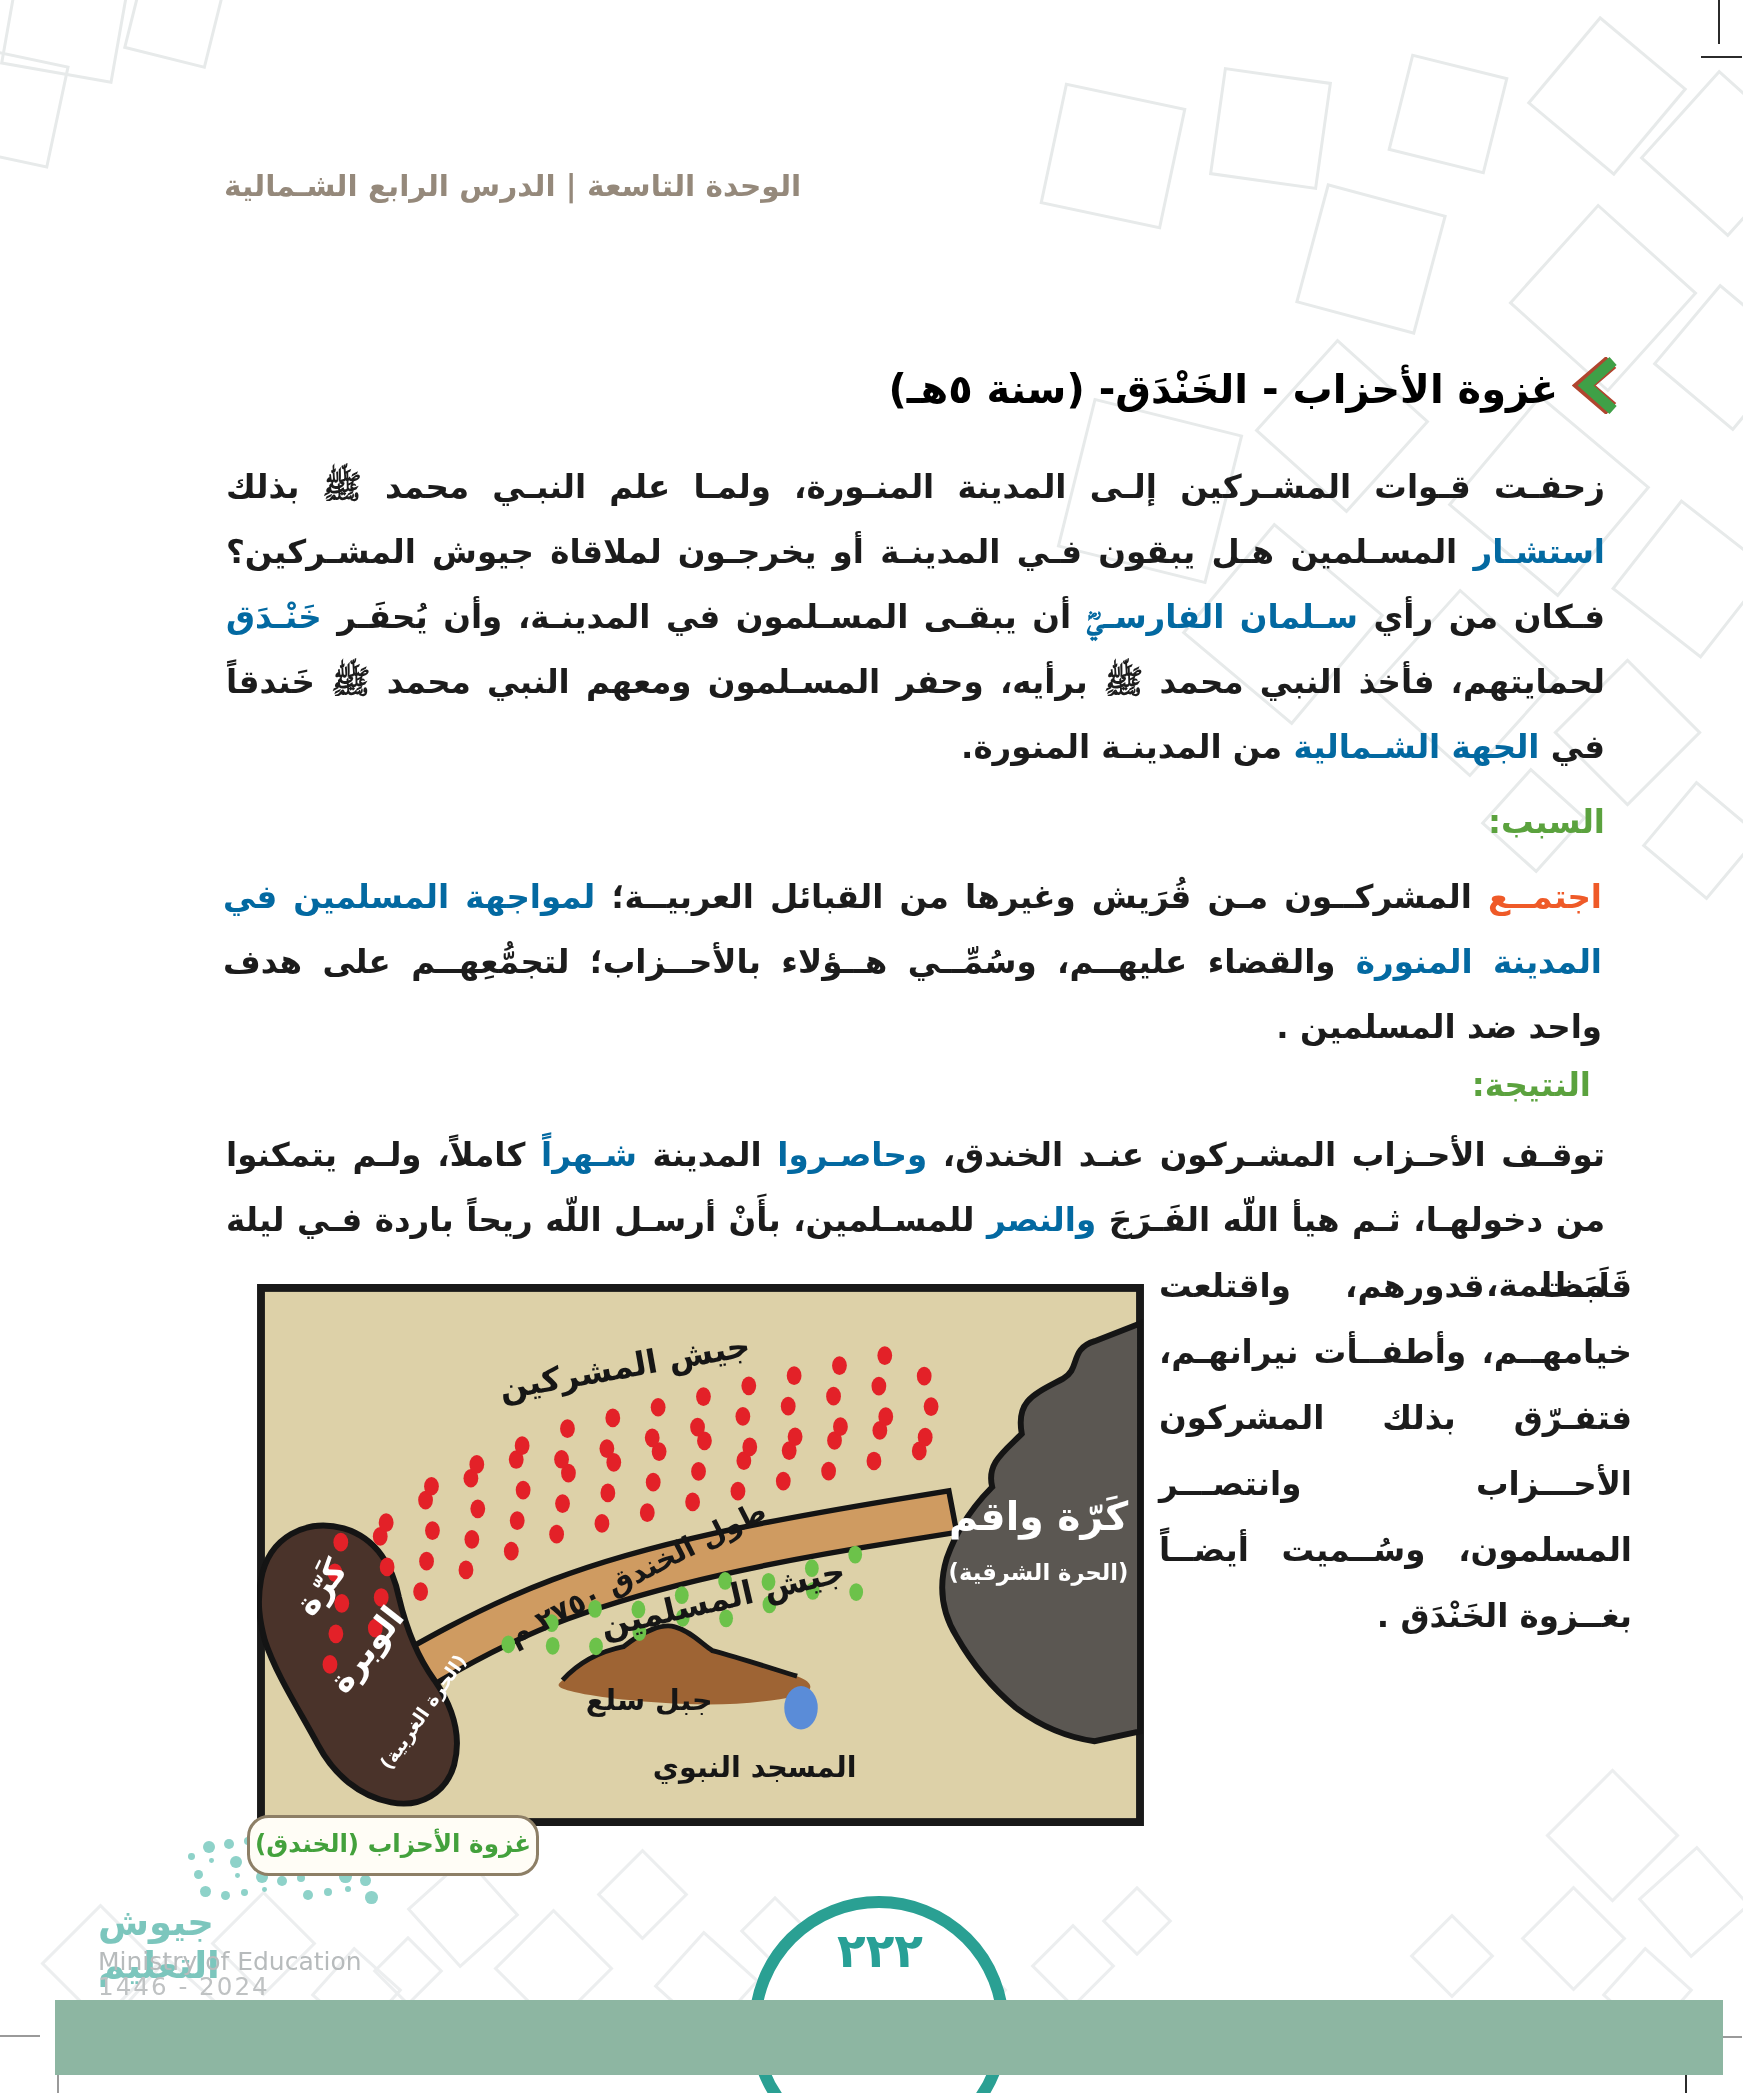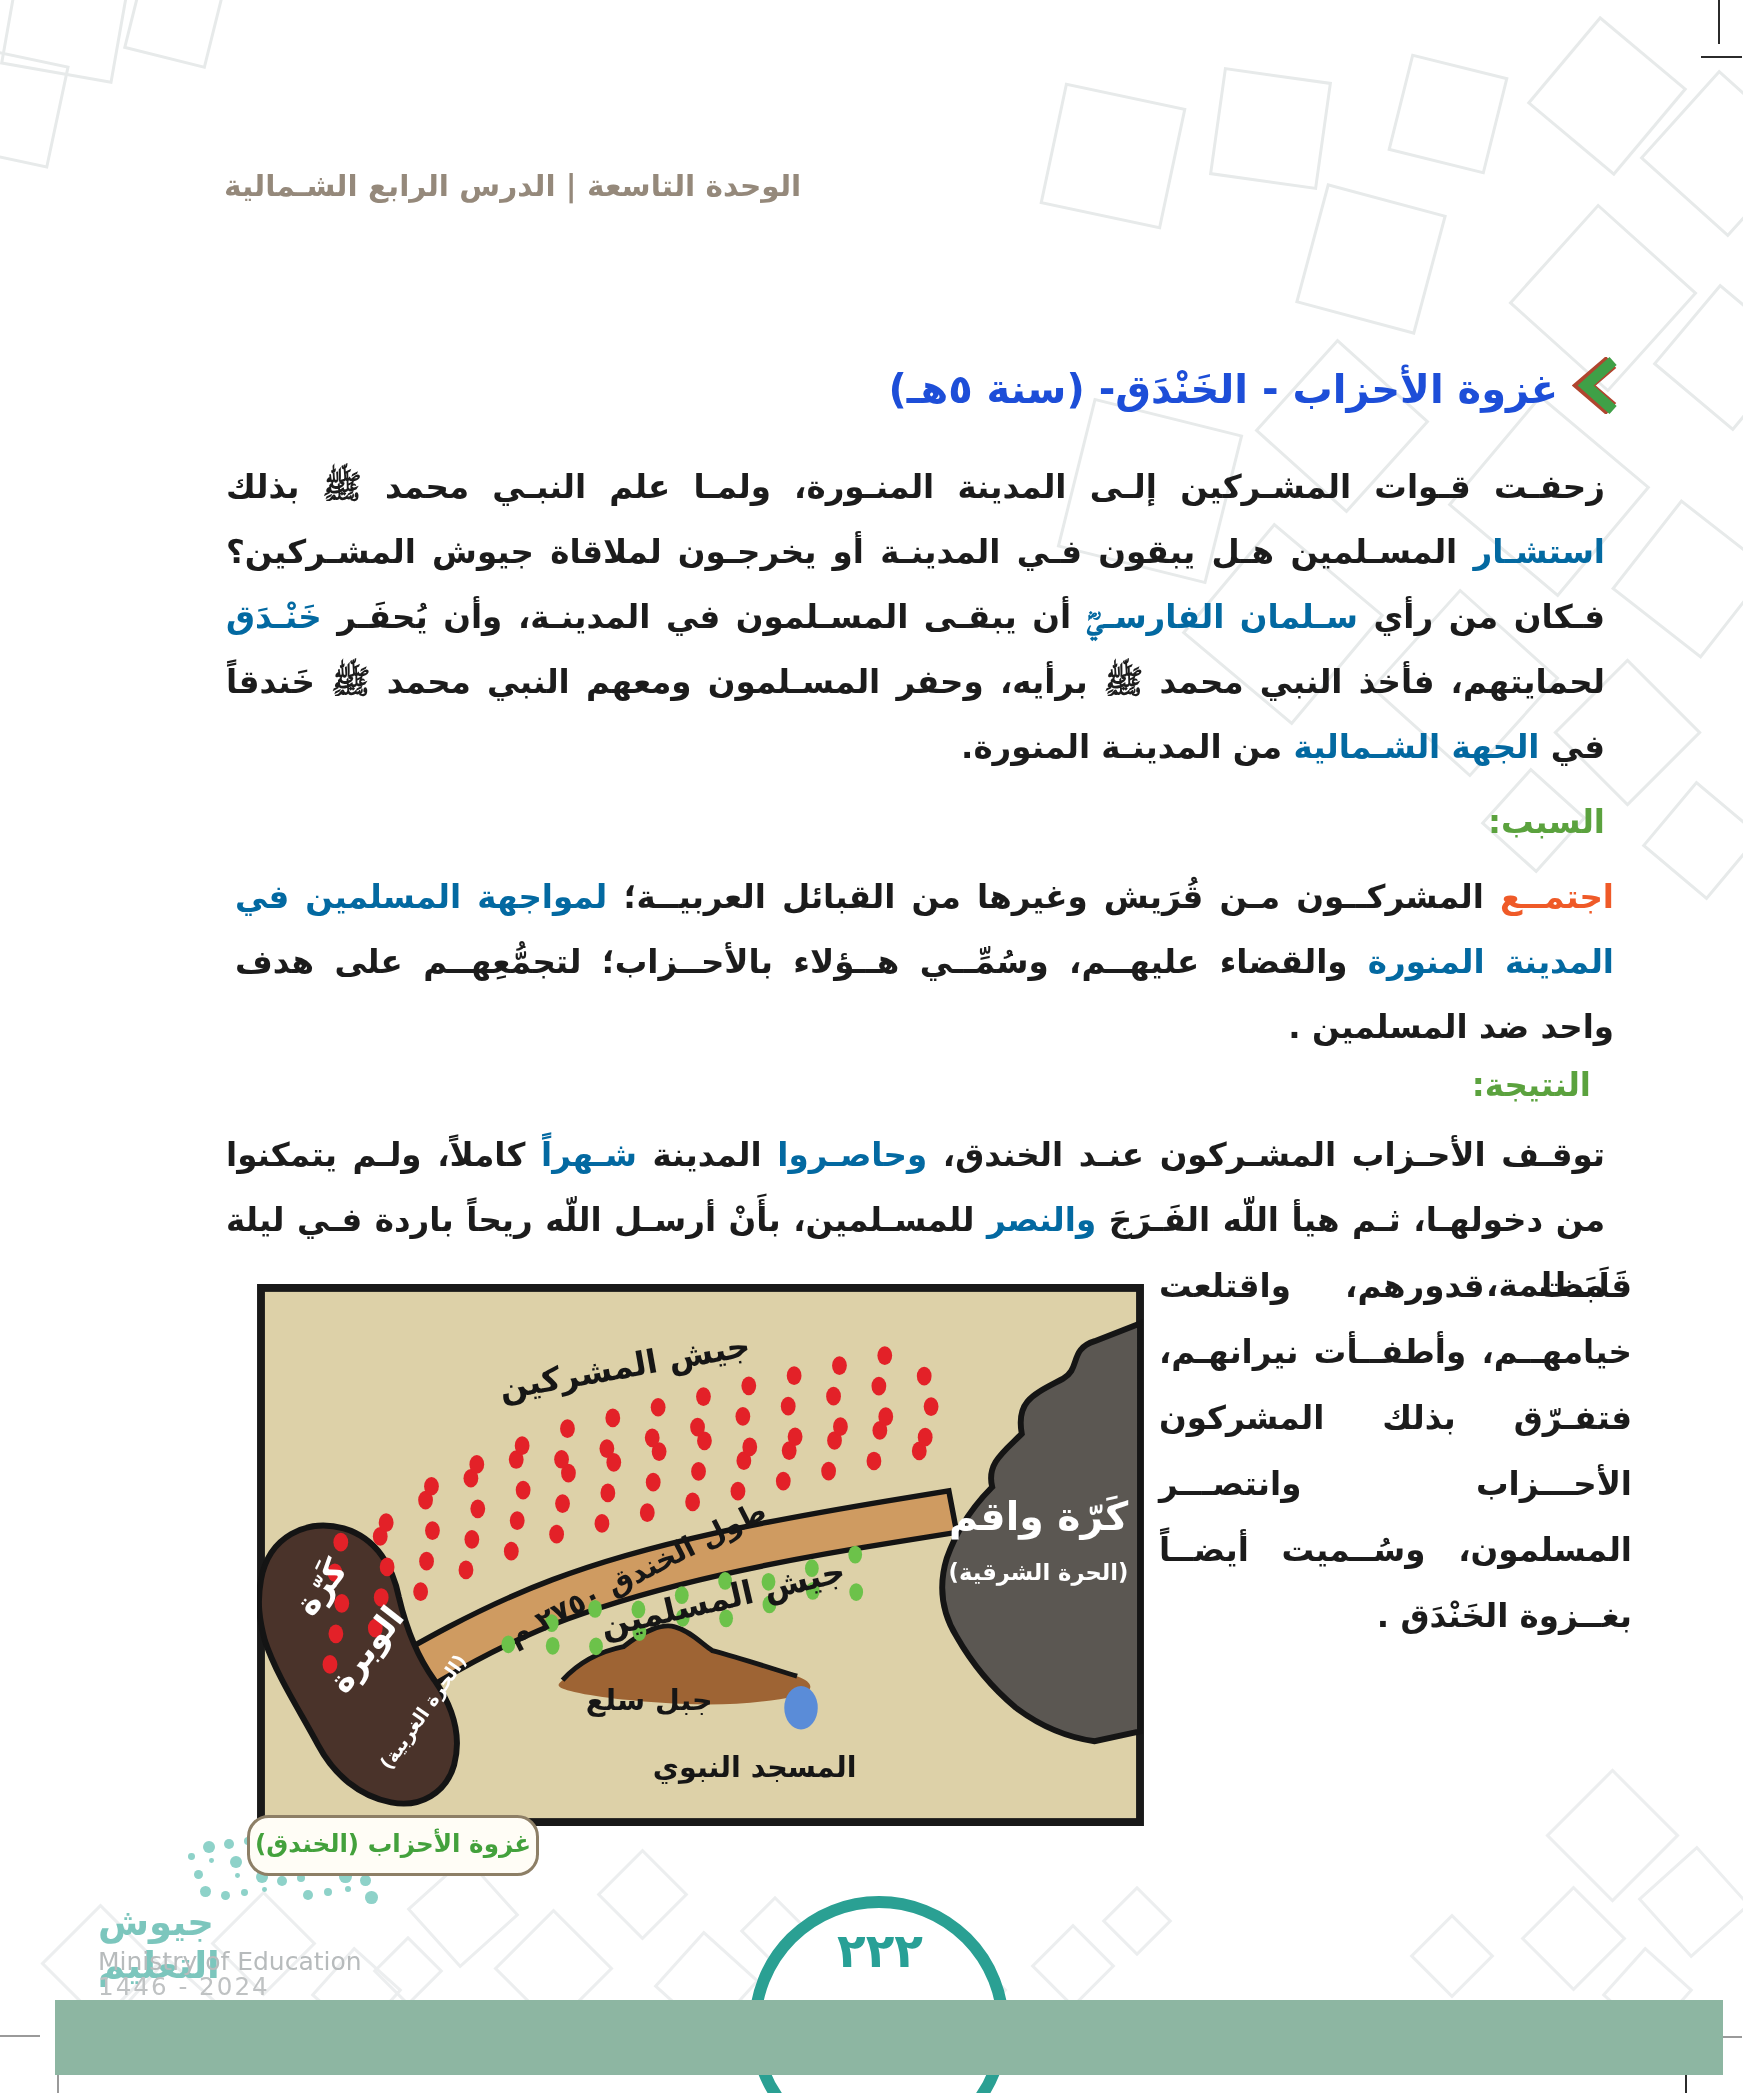--- a/index.html
+++ b/index.html
@@ -11,21 +11,21 @@
   .tdot{position:absolute;border-radius:50%;background:#8ed2c9;}
   
   .crop{position:absolute;background:#2b2b2b;}
   .crop.gray{background:#9a9a9a;}
   
   .hdr{position:absolute;left:225px;top:169px;font-size:29.6px;font-weight:bold;
        color:#95897b;direction:rtl;}
   
   .title-wrap{position:absolute;right:126px;top:357px;display:flex;align-items:center;
               gap:13.8px;direction:rtl;}
-  .title-txt{font-size:40px;font-weight:bold;color:#1d4ed8;white-space:nowrap;margin-top:7px;}
+  .title-txt{font-size:40px;font-weight:bold;color:#000000;white-space:nowrap;margin-top:7px;}
   
   .para{position:absolute;direction:rtl;text-align:justify;font-weight:bold;color:#1c1c1c;
         font-size:32.5px;line-height:65px;}
   .c-blue{color:#0369a1;}
   .c-orange{color:#ef5a28;}
   .sec-head{position:absolute;direction:rtl;font-size:32.5px;font-weight:bold;color:#5ba23e;}
   .side-col{position:absolute;right:111px;top:1253px;width:473px;direction:rtl;
             text-align:justify;font-weight:bold;color:#1c1c1c;font-size:32.5px;line-height:66px;}
   
   .map-wrap{position:absolute;left:258px;top:1284px;width:887px;height:542px;}
@@ -132,21 +132,21 @@
     <svg width="45" height="57" viewBox="0 0 46 58">
       <path d="M40 5 L12 29 L40 53" fill="none" stroke="#b0452f" stroke-width="16" stroke-linecap="butt"></path>
       <path d="M42 4 L14 29 L42 54" fill="none" stroke="#3fa047" stroke-width="11"></path>
     </svg>
     <span class="title-txt">غزوة الأحزاب - الخَنْدَق- (سنة ٥هـ)</span>
   </div>
 
   <div class="para" style="left:227px;top:455px;width:1379px;"><span>زحفـت قـوات المشـركين إلـى المدينة المنـورة، ولمـا علم النبـي محمد ﷺ بذلك </span><span class="c-blue">استشـار</span><span> المسـلمين هـل يبقون فـي المدينـة أو يخرجـون لملاقاة جيوش المشـركين؟ فـكان من رأي </span><span class="c-blue">سـلمان الفارسـيؓ</span><span> أن يبقـى المسـلمون في المدينـة، وأن يُحفَـر </span><span class="c-blue">خَنْـدَق</span><span> لحمايتهم، فأخذ النبي محمد ﷺ برأيه، وحفر المسـلمون ومعهم النبي محمد ﷺ خَندقاً في </span><span class="c-blue">الجهة الشـمالية</span><span> من المدينـة المنورة.</span></div>
 
   <div class="sec-head" style="right:138px;top:803px;margin-left:28px;">السبب:</div>
-  <div class="para" style="left:236px;top:865px;width:1379px;"><span class="c-orange">اجتمــع</span><span> المشركــون مـن قُرَيش وغيرها من القبائل العربيــة؛ </span><span class="c-blue">لمواجهة المسلمين في المدينة المنورة</span><span> والقضاء عليهــم، وسُمِّــي هــؤلاء بالأحــزاب؛ لتجمُّعِهــم على هدف واحد ضد المسلمين .</span></div>
+  <div class="para" style="left:224px;top:865px;width:1379px;"><span class="c-orange">اجتمــع</span><span> المشركــون مـن قُرَيش وغيرها من القبائل العربيــة؛ </span><span class="c-blue">لمواجهة المسلمين في المدينة المنورة</span><span> والقضاء عليهــم، وسُمِّــي هــؤلاء بالأحــزاب؛ لتجمُّعِهــم على هدف واحد ضد المسلمين .</span></div>
 
   <div class="sec-head" style="right:152px;top:1066px;margin-left:23px;">النتيجة:</div>
   <div class="para" style="left:227px;top:1123px;width:1379px;"><span>توقـف الأحـزاب المشـركون عنـد الخندق، </span><span class="c-blue">وحاصـروا</span><span> المدينة </span><span class="c-blue">شـهراً</span><span> كاملاً، ولـم يتمكنوا من دخولهـا، ثـم هيأ اللّه الفَـرَجَ </span><span class="c-blue">والنصر</span><span> للمسـلمين، بأَنْ أرسـل اللّه ريحاً باردة فـي ليلة مظلمة،</span></div>
   <div class="side-col">قَلَبَـت قدورهم، واقتلعت خيامهــم، وأطفــأت نيرانهـم، فتفـرّق بذلك المشركون الأحـــزاب وانتصـــر المسلمون، وسُــميت أيضــاً بغــزوة الخَنْدَق .</div>
 
   <div class="map-wrap">
     <svg width="887" height="542" viewBox="0 0 900 550" font-family="DejaVu Sans, sans-serif">
 
       <rect x="4" y="4" width="892" height="542" fill="#ddd1a8" stroke="#191919" stroke-width="8"></rect>
 

